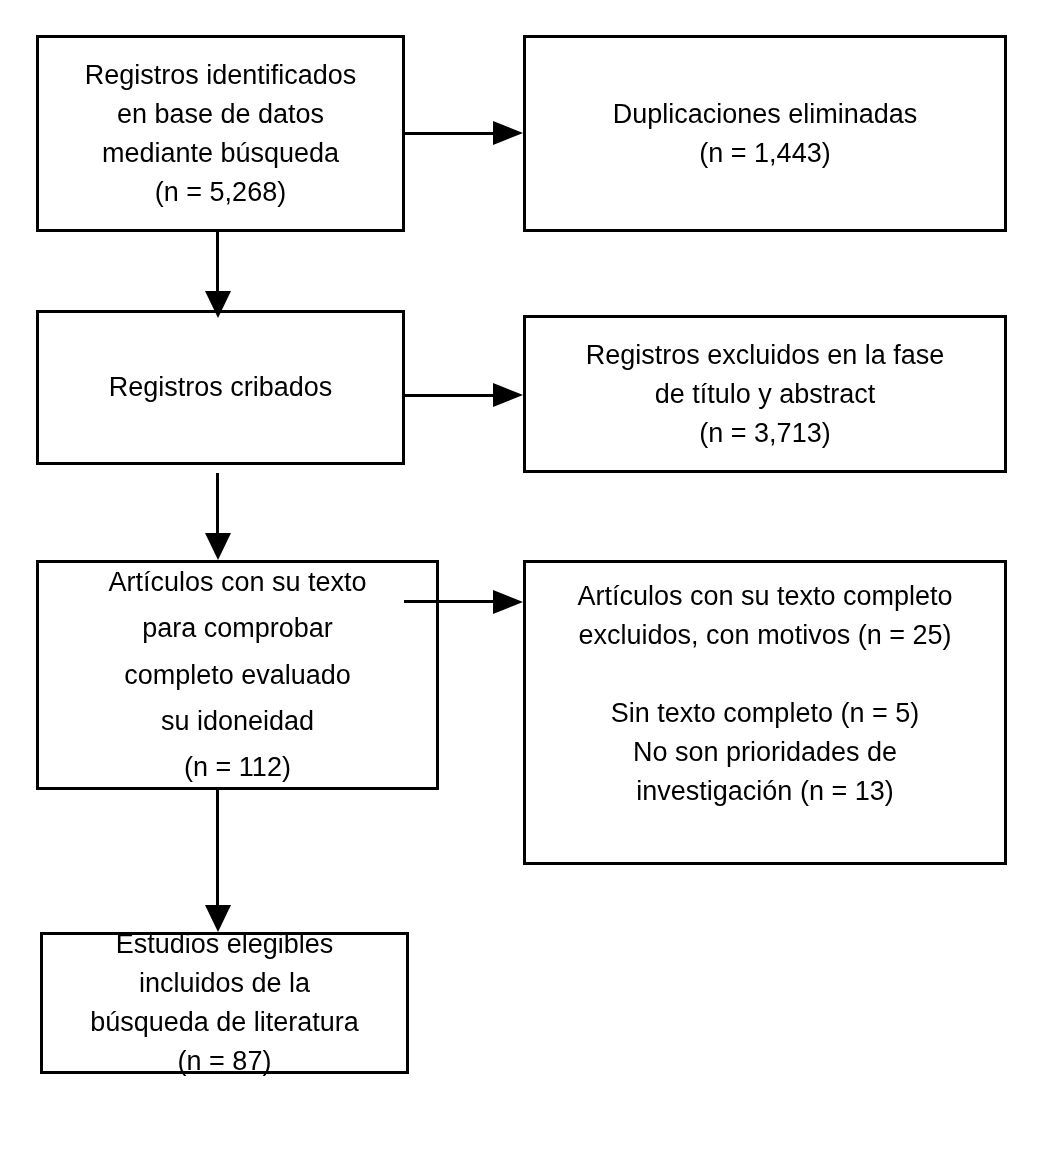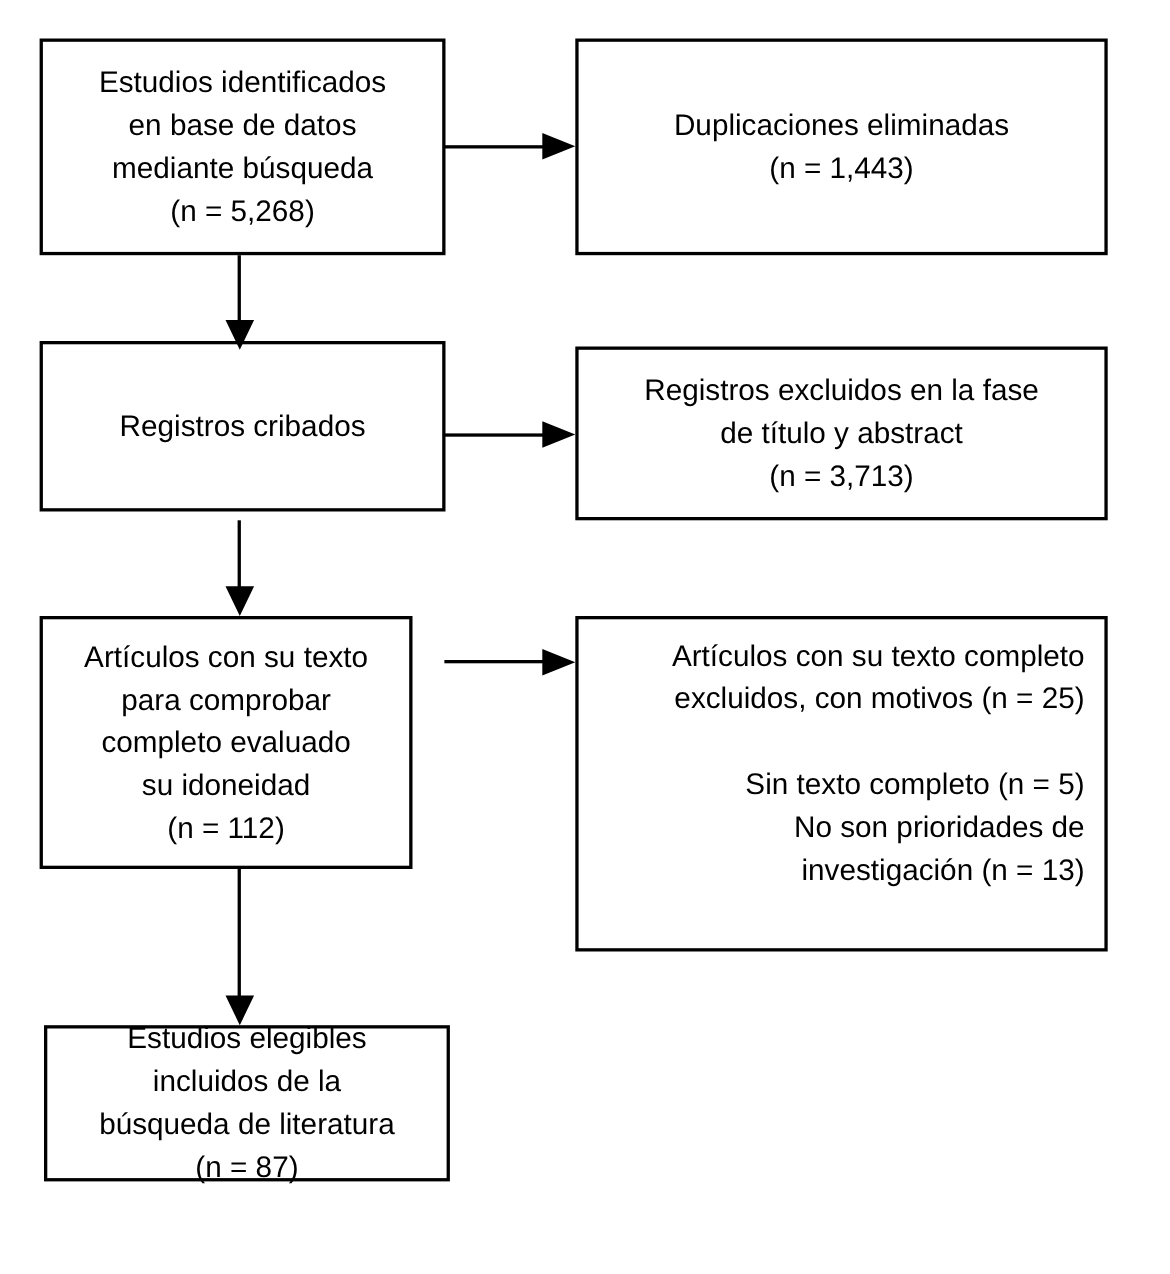--- a/index.html
+++ b/index.html
@@ -23,34 +23,34 @@
     display: flex;
     flex-direction: column;
     justify-content: center;
     align-items: center;
     text-align: center;
     font-size: 27px;
     line-height: 39px;
   }
   .box.left-align {
     justify-content: flex-start;
-    align-items: flex-end;
+    align-items: center;
     text-align: left;
     padding: 14px 18px;
   }
   .tline {
     min-height: 39px;
     white-space: nowrap;
   }
   
   .b1 { left: 36px;  top: 35px;  width: 369px; height: 197px; }
   .b2 { left: 523px; top: 35px;  width: 484px; height: 197px; }
   .b3 { left: 36px;  top: 310px; width: 369px; height: 155px; }
   .b4 { left: 523px; top: 315px; width: 484px; height: 158px; }
-  .b5 { left: 36px;  top: 560px; width: 339px; height: 230px; }
+  .b5 { left: 36px;  top: 560px; width: 403px; height: 230px; justify-content: space-between; }
   .b6 { left: 523px; top: 560px; width: 484px; height: 305px; }
   .b7 { left: 40px;  top: 932px; width: 369px; height: 142px; }
   
   .hline {
     position: absolute;
     height: 3px;
     background: #000000;
   }
   .vline {
     position: absolute;
@@ -71,21 +71,21 @@
     border-right: 13px solid transparent;
     border-top: 27px solid #000000;
   }
 </style>
 </head>
 <body>
 
 <div id="canvas">
 
   <div class="box b1">
-    <div class="tline">Estudios identificados</div>
+    <div class="tline">Registros identificados</div>
     <div class="tline">en base de datos</div>
     <div class="tline">mediante búsqueda</div>
     <div class="tline">(n = 5,268)</div>
   </div>
 
   <div class="box b2">
     <div class="tline">Duplicaciones eliminadas</div>
     <div class="tline">(n = 1,443)</div>
   </div>
 

